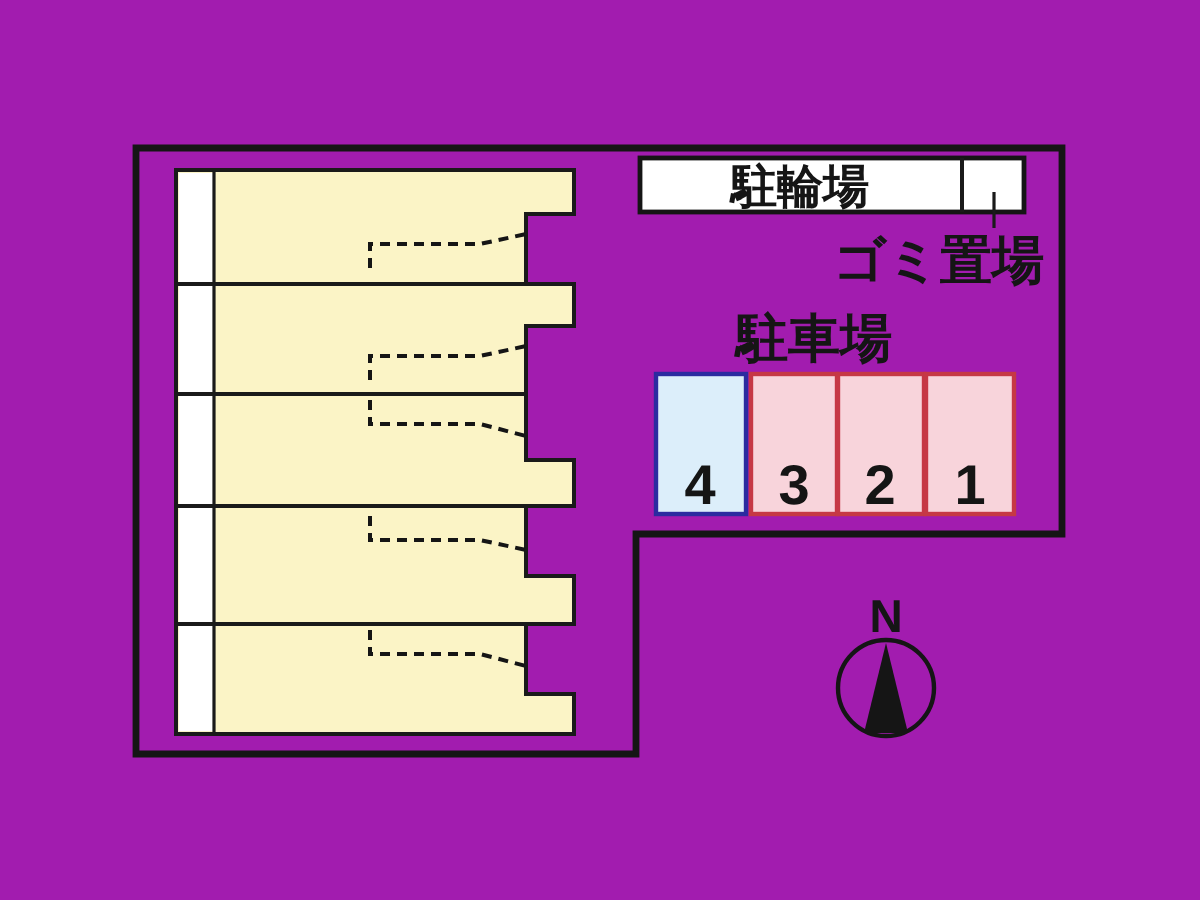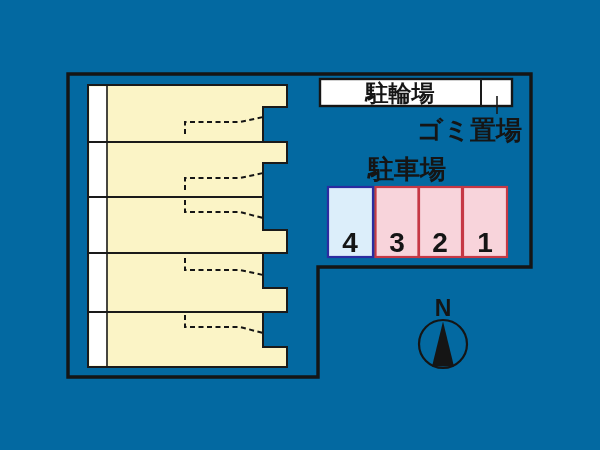--- a/index.html
+++ b/index.html
@@ -2,21 +2,21 @@
 <html><head>
 <meta charset="utf-8">
 <style>
   html,body{margin:0;padding:0;}
   body{
     width:600px;height:450px;
     background:#f2f2f4;
     font-family:"Liberation Sans","DejaVu Sans",sans-serif;
     overflow:hidden;
   }
-  .canvas{position:relative;width:600px;height:450px;background:#0369a1;}
+  .canvas{position:relative;width:600px;height:450px;background:#a21caf;}
   svg{position:absolute;left:0;top:0;}
   text{
     font-family:"Liberation Sans","DejaVu Sans",sans-serif;
     font-weight:bold;
     fill:#151515;
   }
   .lbl-large{font-size:26px;}
   .lbl-box{font-size:23px;}
   .stall-num{font-size:28px;}
   .compass-n{font-size:23px;}

